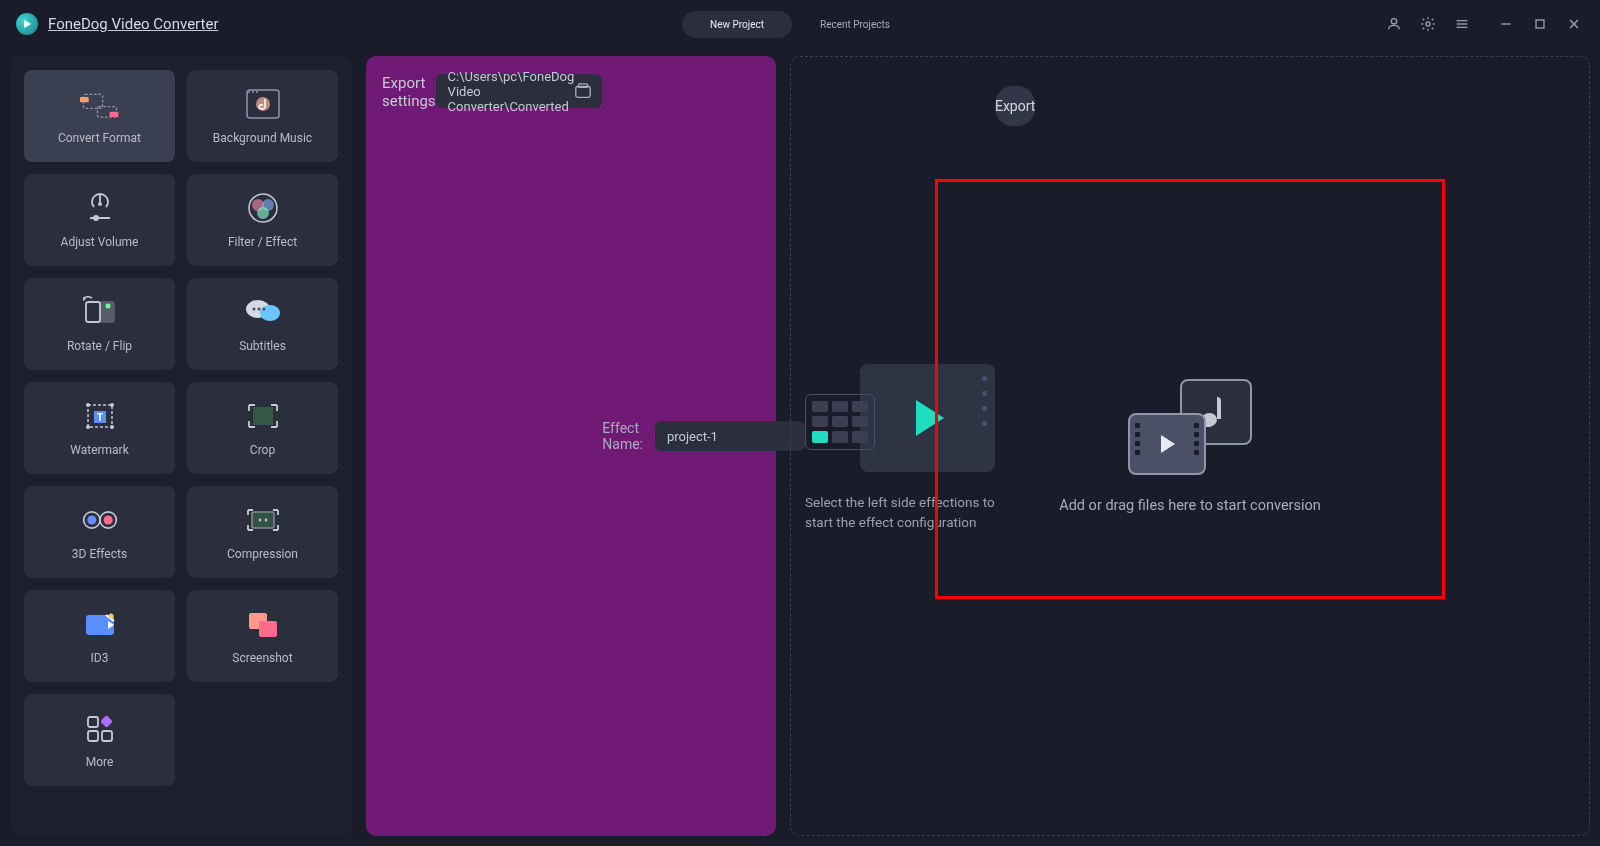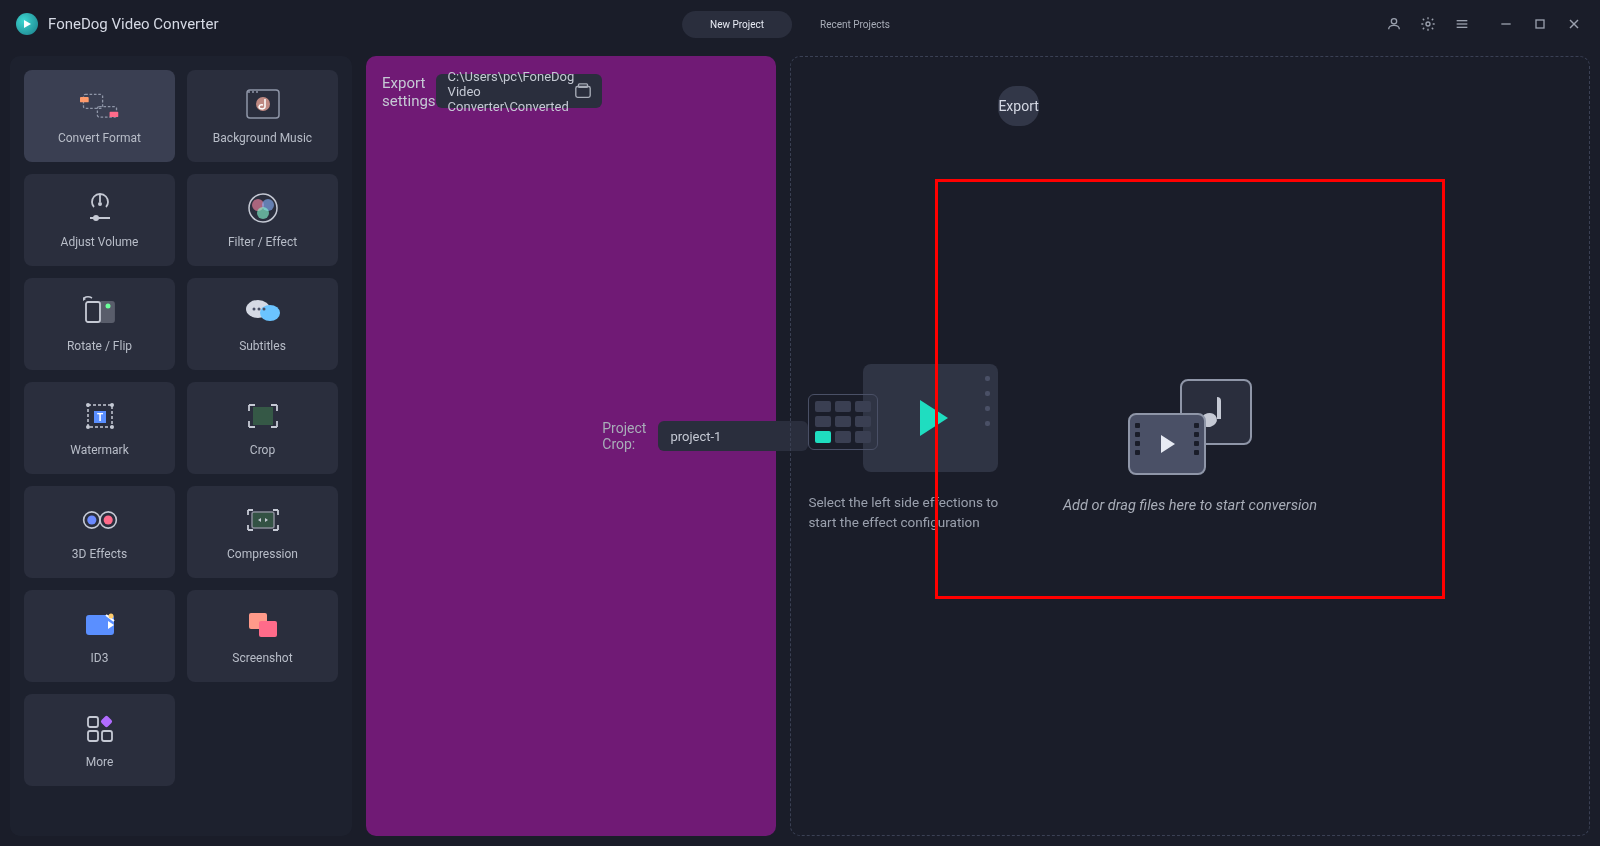--- a/index.html
+++ b/index.html
@@ -1,18 +1,18 @@
 <!DOCTYPE html>
 <html><head>
 <meta charset="utf-8">
 <style>
 * { margin: 0; padding: 0; box-sizing: border-box; font-family: -apple-system, BlinkMacSystemFont, "Segoe UI", Roboto, Arial, sans-serif; }
 body { background: #1a1d29; color: #c5c9d4; width: 1600px; height: 846px; overflow: hidden; }
 
-.titlebar { height: 48px; display: flex; align-items: center; padding: 0 16px; position: relative; }
+.titlebar { height: 48px; display: flex; align-items: center; padding: 0 16px; position: relative; text-decoration: underline; }
 .titlebar-left { display: flex; align-items: center; gap: 10px; }
 .app-logo { width: 22px; height: 22px; border-radius: 50%; background: radial-gradient(circle at 35% 35%, #3dd6d0, #1a7c88); display: flex; align-items: center; justify-content: center; }
 .app-logo svg { width: 10px; height: 10px; }
 .app-title { font-size: 15px; color: #d5d9e4; }
 .titlebar-center { position: absolute; left: 50%; transform: translateX(-50%); display: flex; align-items: center; }
 .tab { padding: 8px 28px; font-size: 10px; color: #a8adb8; cursor: pointer; border-radius: 18px; }
 .tab.active { background: #2a2e3d; color: #e8ebf4; }
 .titlebar-right { margin-left: auto; display: flex; align-items: center; gap: 14px; }
 .titlebar-icon { width: 20px; height: 20px; color: #9aa0ad; cursor: pointer; display: flex; align-items: center; justify-content: center; }
 .titlebar-icon svg { width: 16px; height: 16px; }
@@ -43,21 +43,21 @@
 .effect-media { position: absolute; left: 55px; top: 0; width: 135px; height: 108px; background: #2f3444; border-radius: 8px; display: flex; align-items: center; justify-content: center; }
 .effect-play { width: 0; height: 0; border-left: 28px solid #1fddc0; border-top: 18px solid transparent; border-bottom: 18px solid transparent; margin-left: 6px; }
 .effect-dots { position: absolute; right: 8px; top: 12px; display: flex; flex-direction: column; gap: 10px; }
 .effect-dots span { width: 5px; height: 5px; background: #4a5066; border-radius: 2px; }
 .effect-text { font-size: 13.5px; color: #9aa0ad; line-height: 1.5; max-width: 300px; }
 
 .export-btn { background: #323748; border: none; border-radius: 18px; height: 40px; font-size: 14px; color: #d5d9e4; cursor: pointer; margin-top: 12px; }
 
 .drop-panel { flex: 1; border: 1px dashed #3a4054; border-radius: 10px; display: flex; align-items: center; justify-content: center; position: relative; }
 .highlight-box { position: absolute; width: 510px; height: 420px; border: 3px solid #ff0000; top: 122px; }
-.drop-inner { display: flex; flex-direction: column; align-items: center; gap: 22px; font-style: italic; }
+.drop-inner { display: flex; flex-direction: column; align-items: center; gap: 22px; }
 .drop-icons { position: relative; width: 124px; height: 96px; }
 .drop-note { position: absolute; right: 0; top: 0; width: 72px; height: 66px; background: #2a2e3d; border: 2px solid #8f96a8; border-radius: 8px; display: flex; align-items: center; justify-content: center; }
 .drop-film { position: absolute; left: 0; bottom: 0; width: 78px; height: 62px; background: #4a5066; border: 2px solid #8f96a8; border-radius: 8px; display: flex; align-items: center; justify-content: center; }
 .film-holes { position: absolute; display: flex; flex-direction: column; gap: 4px; }
 .film-holes.left { left: 5px; top: 8px; }
 .film-holes.right { right: 5px; top: 8px; }
 .film-holes span { width: 5px; height: 5px; background: #1a1d29; border-radius: 1px; }
 .film-play { width: 0; height: 0; border-left: 14px solid #e8ebf4; border-top: 9px solid transparent; border-bottom: 9px solid transparent; margin-left: 3px; }
 .note-shape { width: 30px; height: 30px; position: relative; }
 .note-shape::before { content: ""; position: absolute; width: 16px; height: 14px; background: #c5c9d4; border-radius: 50%; bottom: 0; left: 0; transform: rotate(-15deg); }
@@ -280,21 +280,21 @@
     <div class="dir-input">
       <div class="dir-text">C:\Users\pc\FoneDog Video Converter\Converted</div>
       <div class="dir-browse">
           <svg viewBox="0 0 20 20" fill="none" stroke="currentColor" stroke-width="1.5">
             <rect x="2" y="5" width="16" height="12" rx="2"></rect>
             <rect x="5" y="2" width="10" height="4" rx="1"></rect>
           </svg>
         </div>
     </div>
     <div class="name-row">
-      <div class="name-label">Project Crop:</div>
+      <div class="name-label">Effect Name:</div>
       <input class="name-input" value="project-1" style="">
     </div>
     <div class="effect-placeholder">
       <div class="effect-graphic">
         <div class="effect-media">
             <div class="effect-play"></div>
             <div class="effect-dots">
               <span></span>
               <span></span>
               <span></span>

